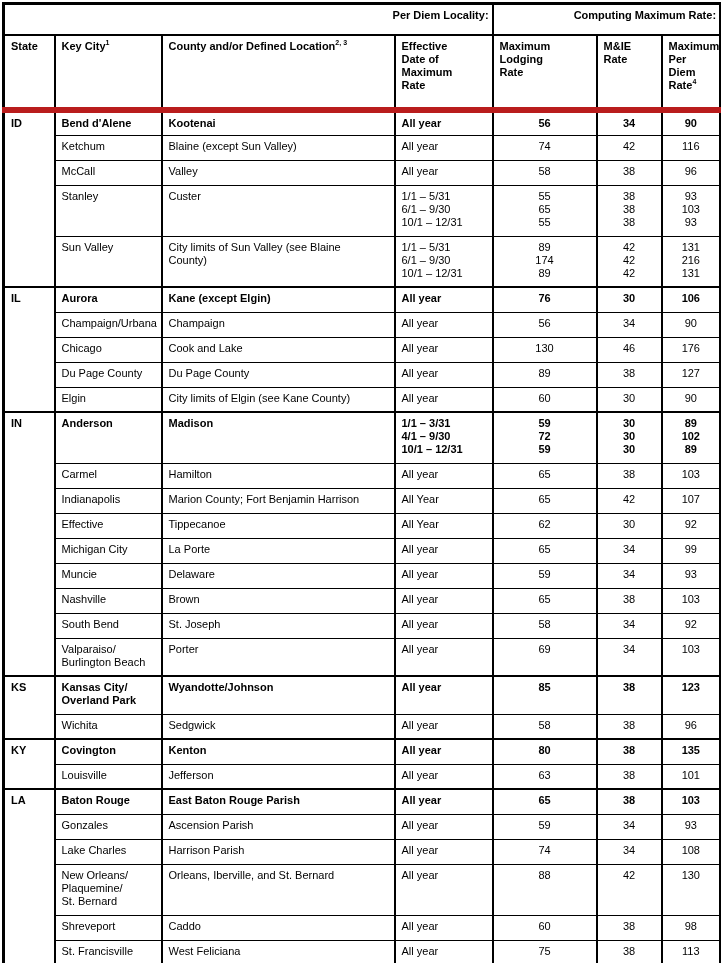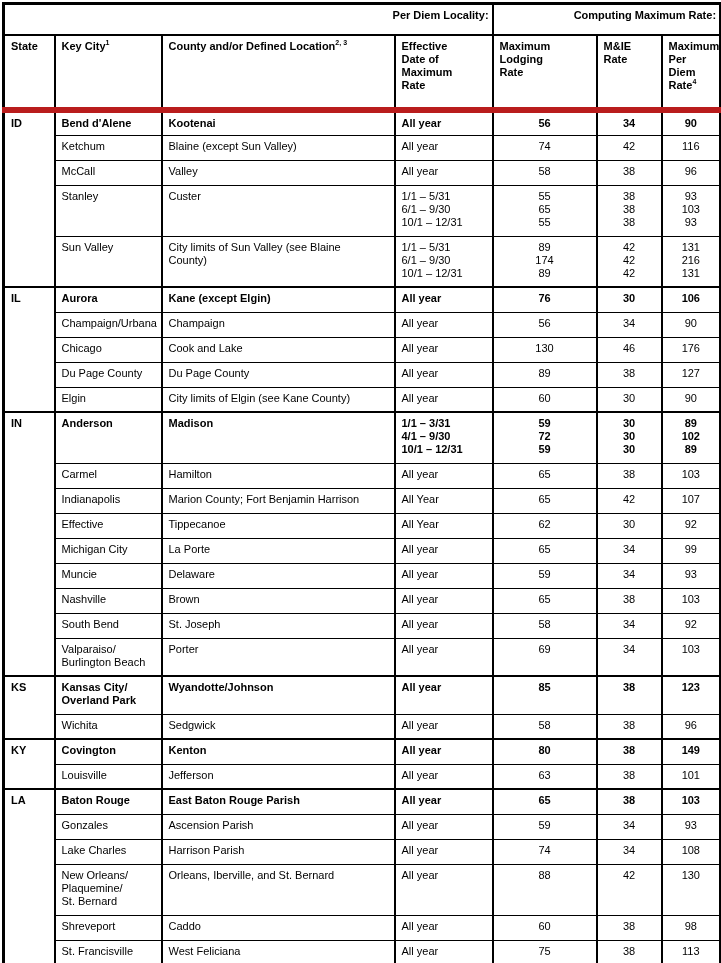--- a/index.html
+++ b/index.html
@@ -308,21 +308,21 @@
     <td class="num">38</td>
     <td class="num">96</td>
   </tr>
         <tr class="h1 group-start">
     <td class="state-cell" rowspan="2">KY</td>
           <td>Covington</td>
     <td>Kenton</td>
     <td>All year</td>
     <td class="num">80</td>
     <td class="num">38</td>
-    <td class="num">149</td>
+    <td class="num">135</td>
   </tr>
         <tr class="h1">
     <td>Louisville</td>
     <td>Jefferson</td>
     <td>All year</td>
     <td class="num">63</td>
     <td class="num">38</td>
     <td class="num">101</td>
   </tr>
         <tr class="h1 group-start">

